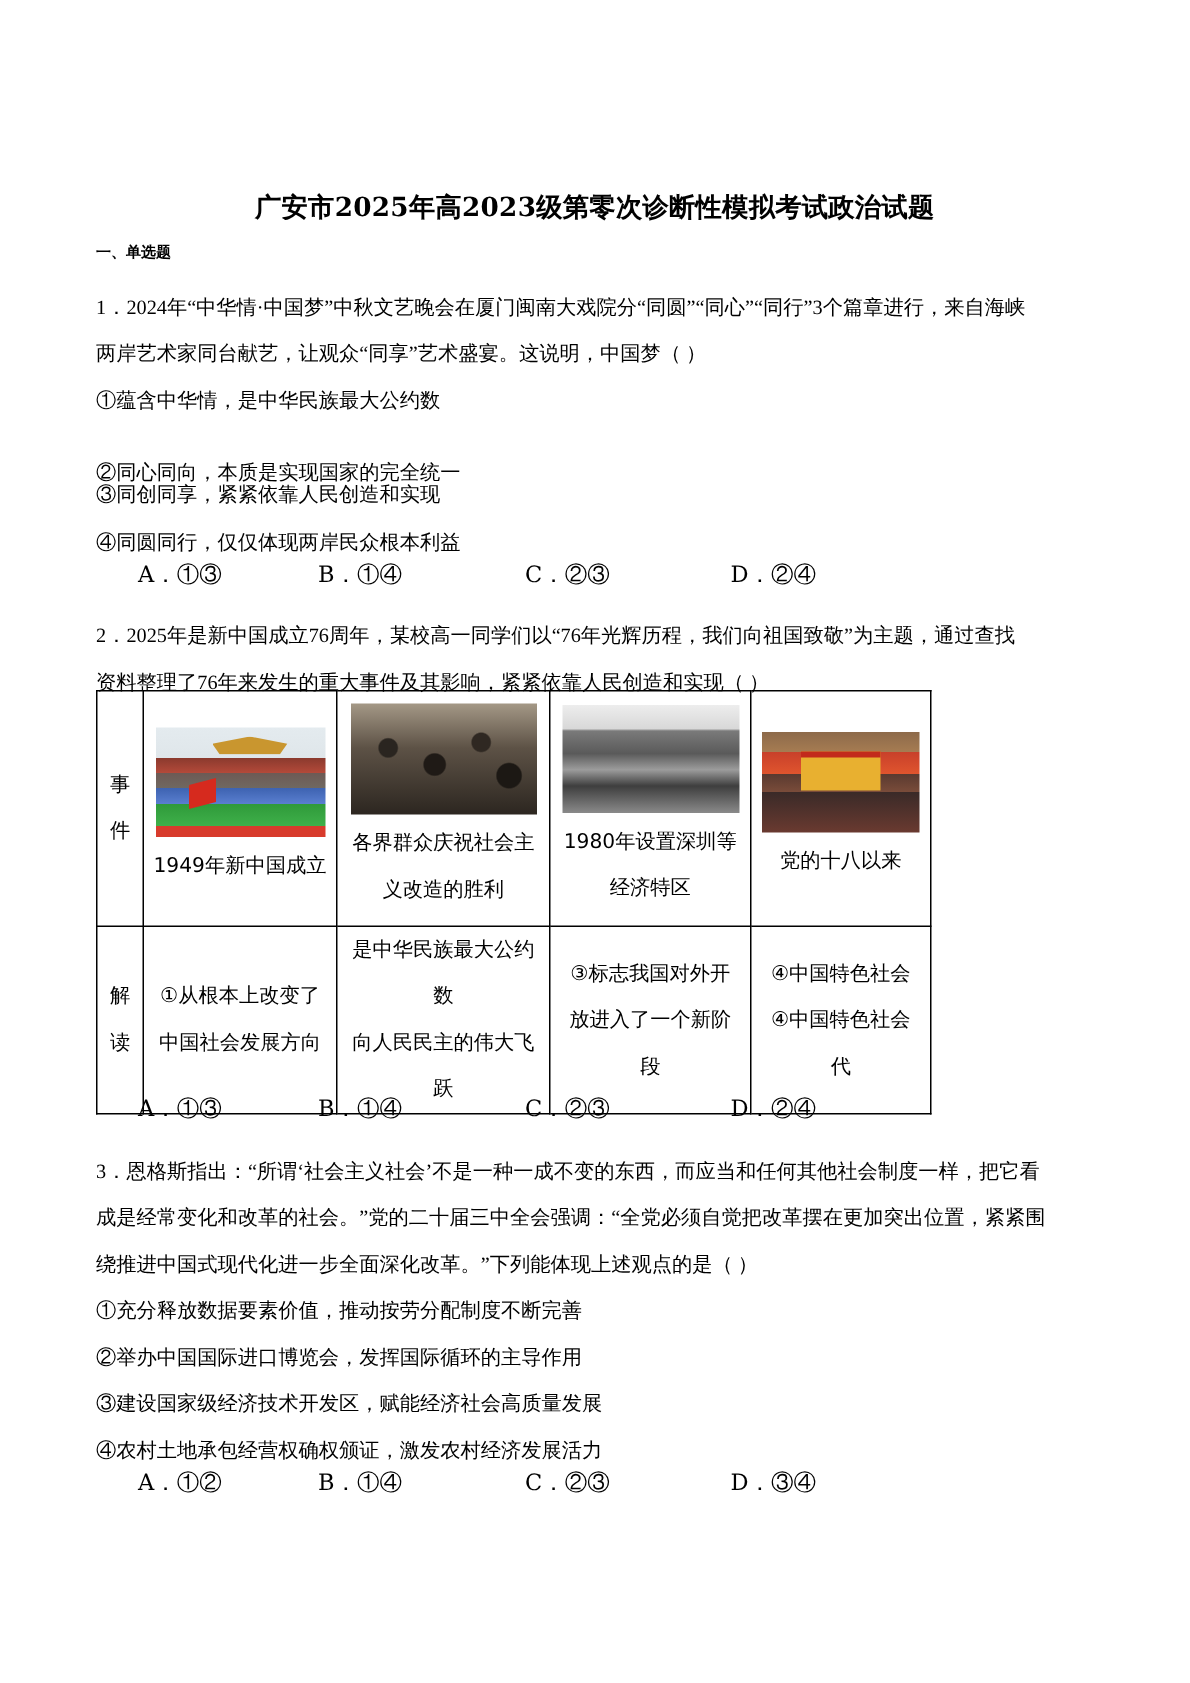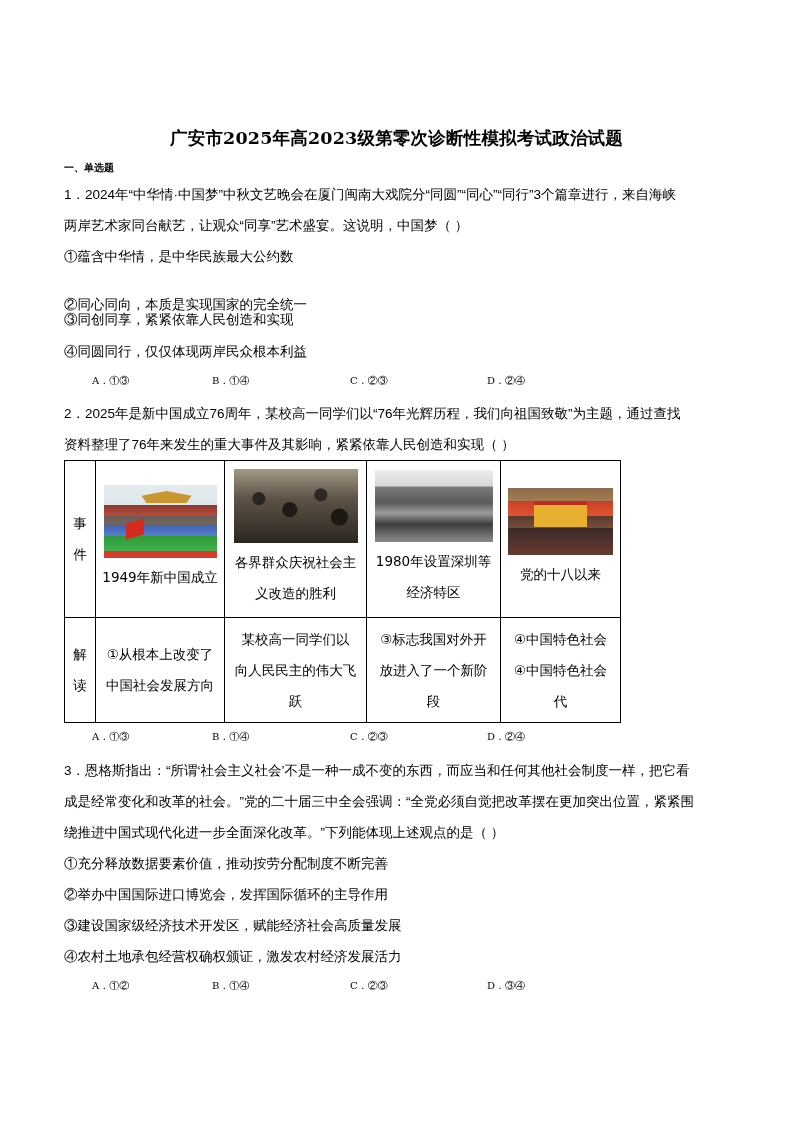--- a/index.html
+++ b/index.html
@@ -12,26 +12,27 @@
     position: absolute; top: 126px; left: 0; width: 793px; text-align: center;
     font-size: 17.5px; font-weight: bold; letter-spacing: 0.2px;
     font-family: "DejaVu Serif", "Liberation Serif", serif;
   }
   .section-head {
     position: absolute; left: 64px; top: 161px; font-size: 10px; font-weight: bold;
     font-family: "DejaVu Sans", "Liberation Sans", sans-serif;
   }
   .line {
     position: absolute; left: 64px; font-size: 13.5px; white-space: nowrap;
-    font-family: Liberation Sans, sans-serif;
+    font-family: Liberation Serif, serif;
     line-height: 18px;
+    margin-top: 10px;
   }
   .opts {
     position: absolute; left: 92px; width: 520px; height: 18px;
-    font-size: 10px; font-family: "DejaVu Serif", "Liberation Serif", serif;
+    font-size: 15px; font-family: "DejaVu Serif", "Liberation Serif", serif;
   }
   .opts span { position: absolute; top: 0; white-space: nowrap; }
   .opts .o0 { left: 0; }
   .opts .o1 { left: 120px; }
   .opts .o2 { left: 258px; }
   .opts .o3 { left: 395px; }
 
   table.events {
     position: absolute; left: 64px; top: 460px; border-collapse: collapse;
     font-family: "DejaVu Sans", "Liberation Sans", sans-serif; font-size: 13.5px;
@@ -137,21 +138,21 @@
       <tr class="r2">
         <td class="rowhead">
           <div>解</div>
           <div>读</div>
         </td>
         <td class="c1">
           <div>①从根本上改变了</div>
           <div>中国社会发展方向</div>
         </td>
         <td class="c2">
-          <div>某校高一同学们以</div>
+          <div>是中华民族最大公约数</div>
           <div>向人民民主的伟大飞</div>
           <div>跃</div>
         </td>
         <td class="c3">
           <div>③标志我国对外开</div>
           <div>放进入了一个新阶</div>
           <div>段</div>
         </td>
         <td class="c4">
           <div>④中国特色社会</div>

